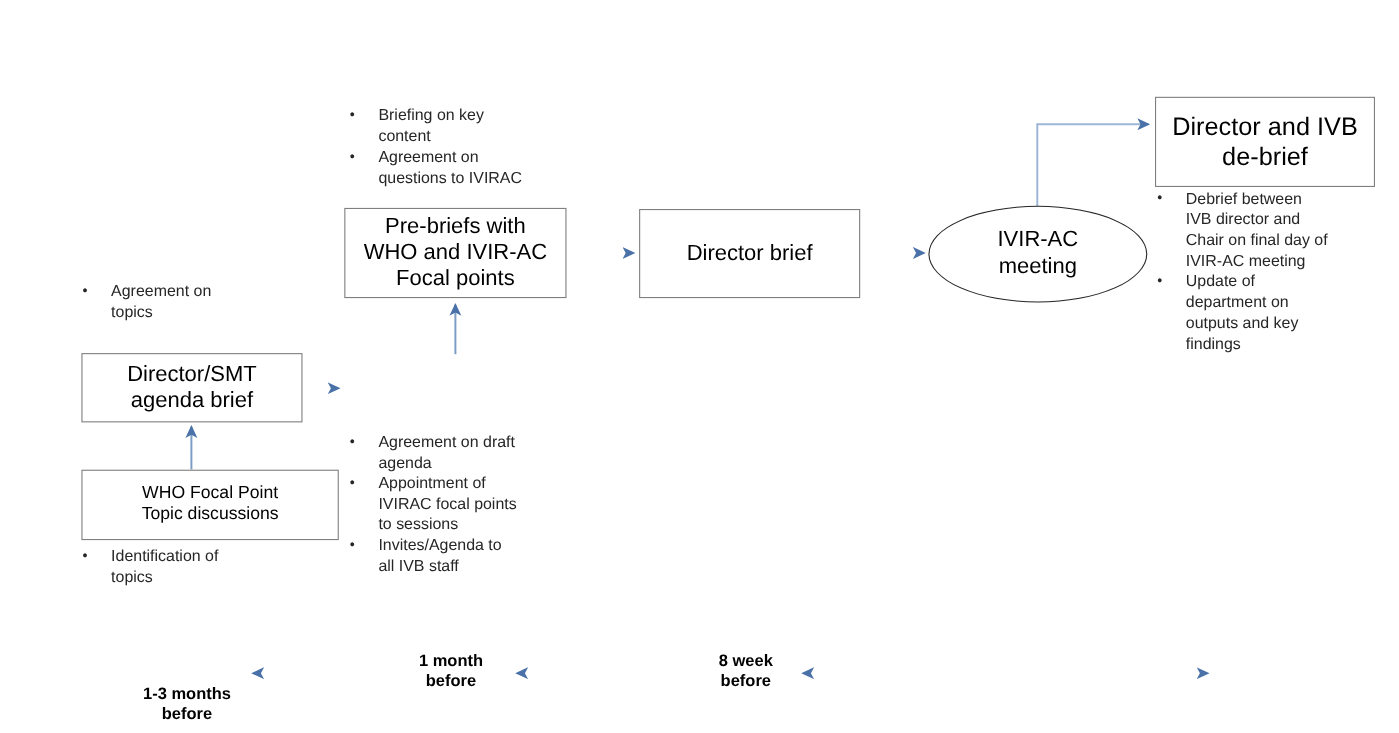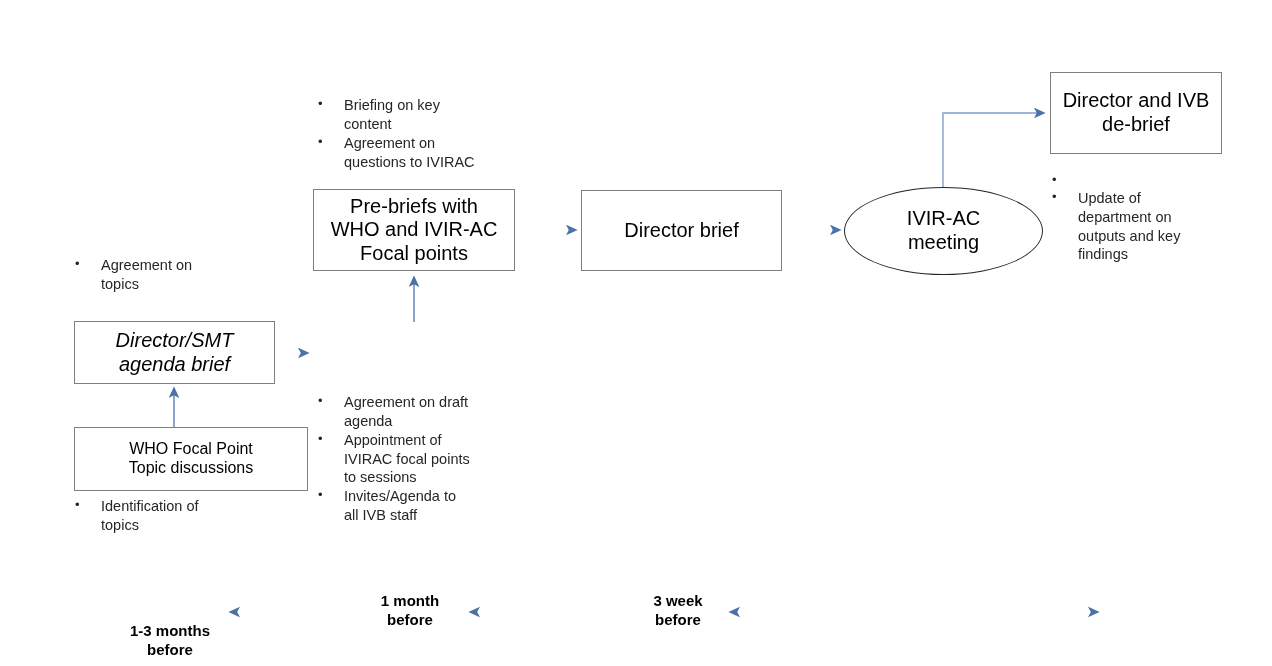--- a/index.html
+++ b/index.html
@@ -117,42 +117,42 @@
     <line x1="612" y1="612" x2="470" y2="612" stroke="url(#fadeLeft)" stroke-width="1.8" marker-end="url(#arrowhead)"></line>
     <line x1="875" y1="612" x2="730" y2="612" stroke="url(#fadeLeft)" stroke-width="1.8" marker-end="url(#arrowhead)"></line>
     <line x1="965" y1="612" x2="1098" y2="612" stroke="url(#fadeRight)" stroke-width="1.8" marker-end="url(#arrowhead)"></line>
   </svg>
 
   <div class="node box" style="left:74px; top:427px; width:234px; height:64px; font-size:16px;justify-content:flex-end;">
     <span class="node-label">WHO Focal Point
 Topic discussions</span>
   </div>
 
-  <div class="node box" style="left:74px; top:321px; width:201px; height:63px; font-size:20px;font-style:italic;">
+  <div class="node box" style="left:74px; top:321px; width:201px; height:63px; font-size:20px;">
     <span class="node-label">Director/SMT
 agenda brief</span>
   </div>
 
 
   <div class="node box" style="left:581px; top:190px; width:201px; height:81px; font-size:20px;">
     <span class="node-label">Director brief</span>
   </div>
 
   <div class="node box" style="left:313px; top:189px; width:202px; height:82px; font-size:20px;">
     <span class="node-label">Pre-briefs with
 WHO and IVIR-AC
 Focal points</span>
   </div>
 
   <div class="node ellipse" style="left:844px; top:187px; width:199px; height:88px; font-size:20px;">
     <span class="node-label">IVIR-AC
 meeting</span>
   </div>
 
-  <div class="node box" style="left:1050px; top:72px; width:172px; height:82px; font-size:20px;">
+  <div class="node box" style="left:1050px; top:88px; width:200px; height:82px; font-size:23px;">
     <span class="node-label">Director and IVB
 de-brief</span>
   </div>
 
   <div class="bullets" style="left:318px; top:96px; width:212px; font-size:14.5px;">
     <div class="bullet-row">
       <span class="bullet-dot">•</span>
       <span class="bullet-text">Briefing on key
 content</span>
     </div>
@@ -194,33 +194,37 @@
     <div class="bullet-row">
       <span class="bullet-dot">•</span>
       <span class="bullet-text">Invites/Agenda to
 all IVB staff</span>
     </div>
   </div>
 
   <div class="bullets" style="left:1052px; top:172px; width:205px; font-size:14.5px;">
     <div class="bullet-row">
       <span class="bullet-dot">•</span>
+      <span class="bullet-text">Debrief between
+IVB director and
+Chair on final day of
+IVIR-AC meeting</span>
     </div>
     <div class="bullet-row">
       <span class="bullet-dot">•</span>
       <span class="bullet-text">Update of
 department on
 outputs and key
 findings</span>
     </div>
   </div>
 
   <div class="timeline-label" style="left:100px; top:592px; width:140px; font-size:15px;margin-top:30px;">1-3 months
 before</div>
 
   <div class="timeline-label" style="left:340px; top:592px; width:140px; font-size:15px;">1 month
 before</div>
 
-  <div class="timeline-label" style="left:608px; top:592px; width:140px; font-size:15px;">3 week
+  <div class="timeline-label" style="left:608px; top:592px; width:140px; font-size:15px;">8 week
 before</div>
 
 
 </div>
 
 </body></html>

